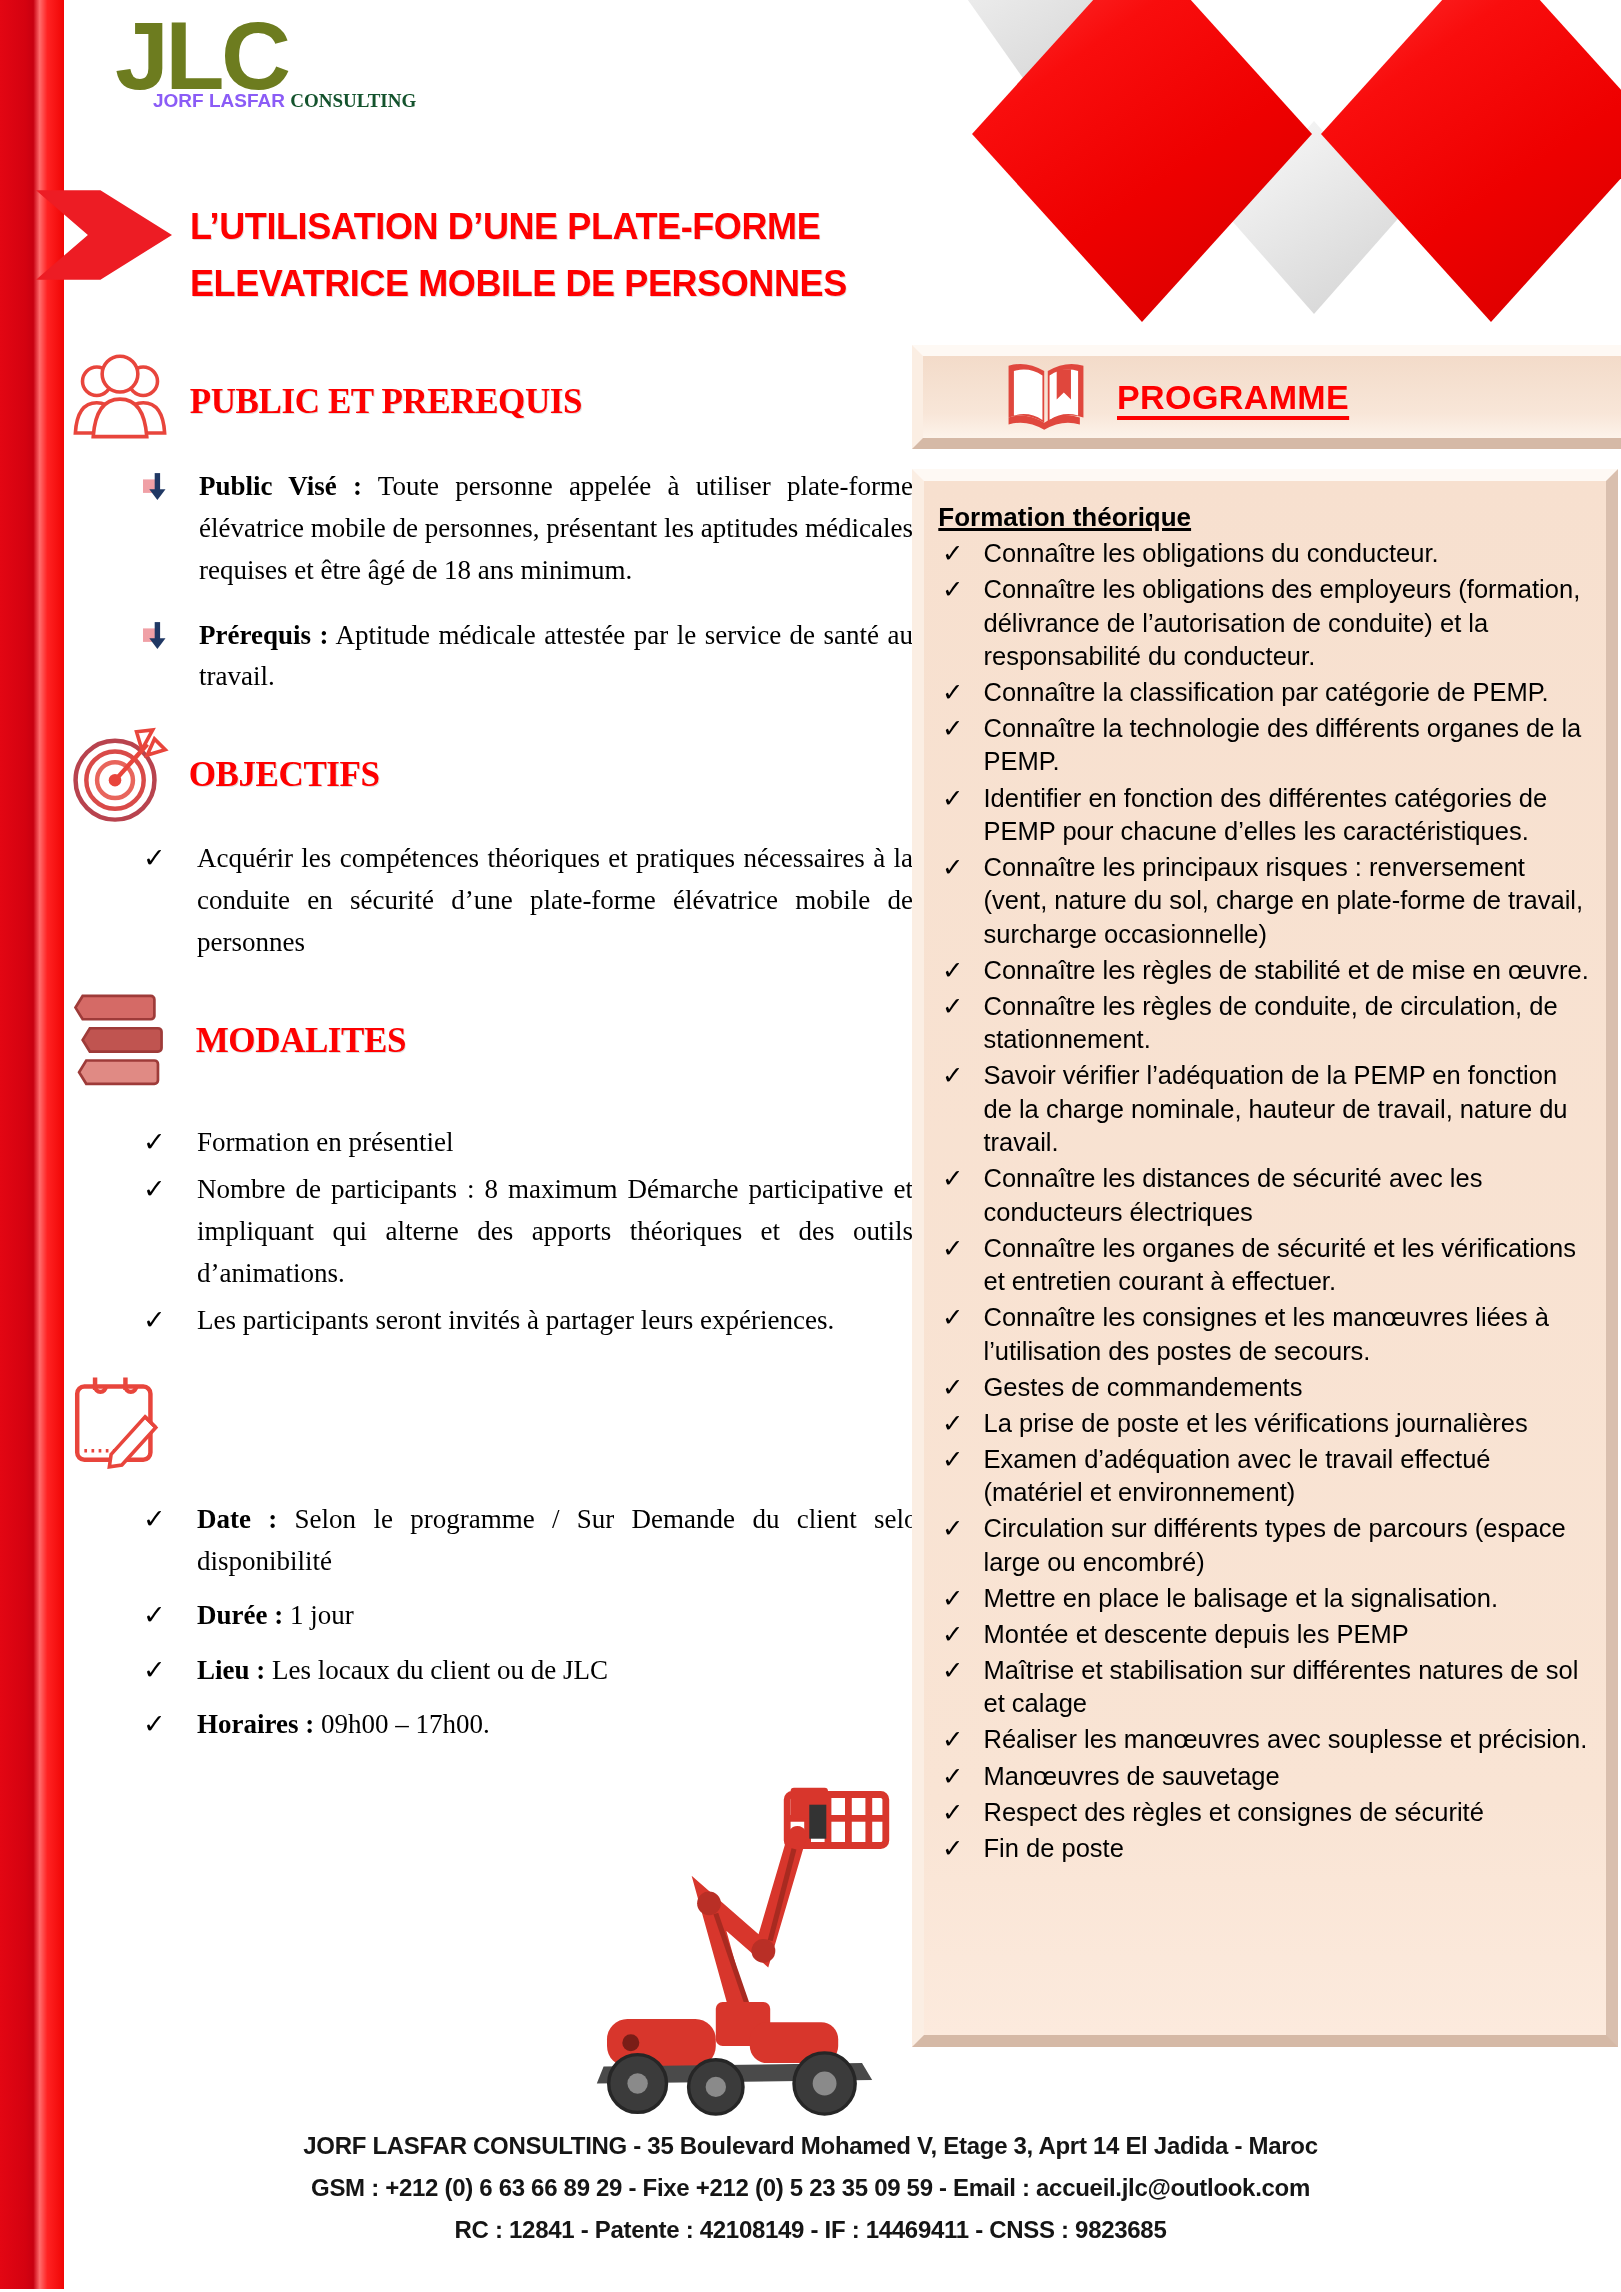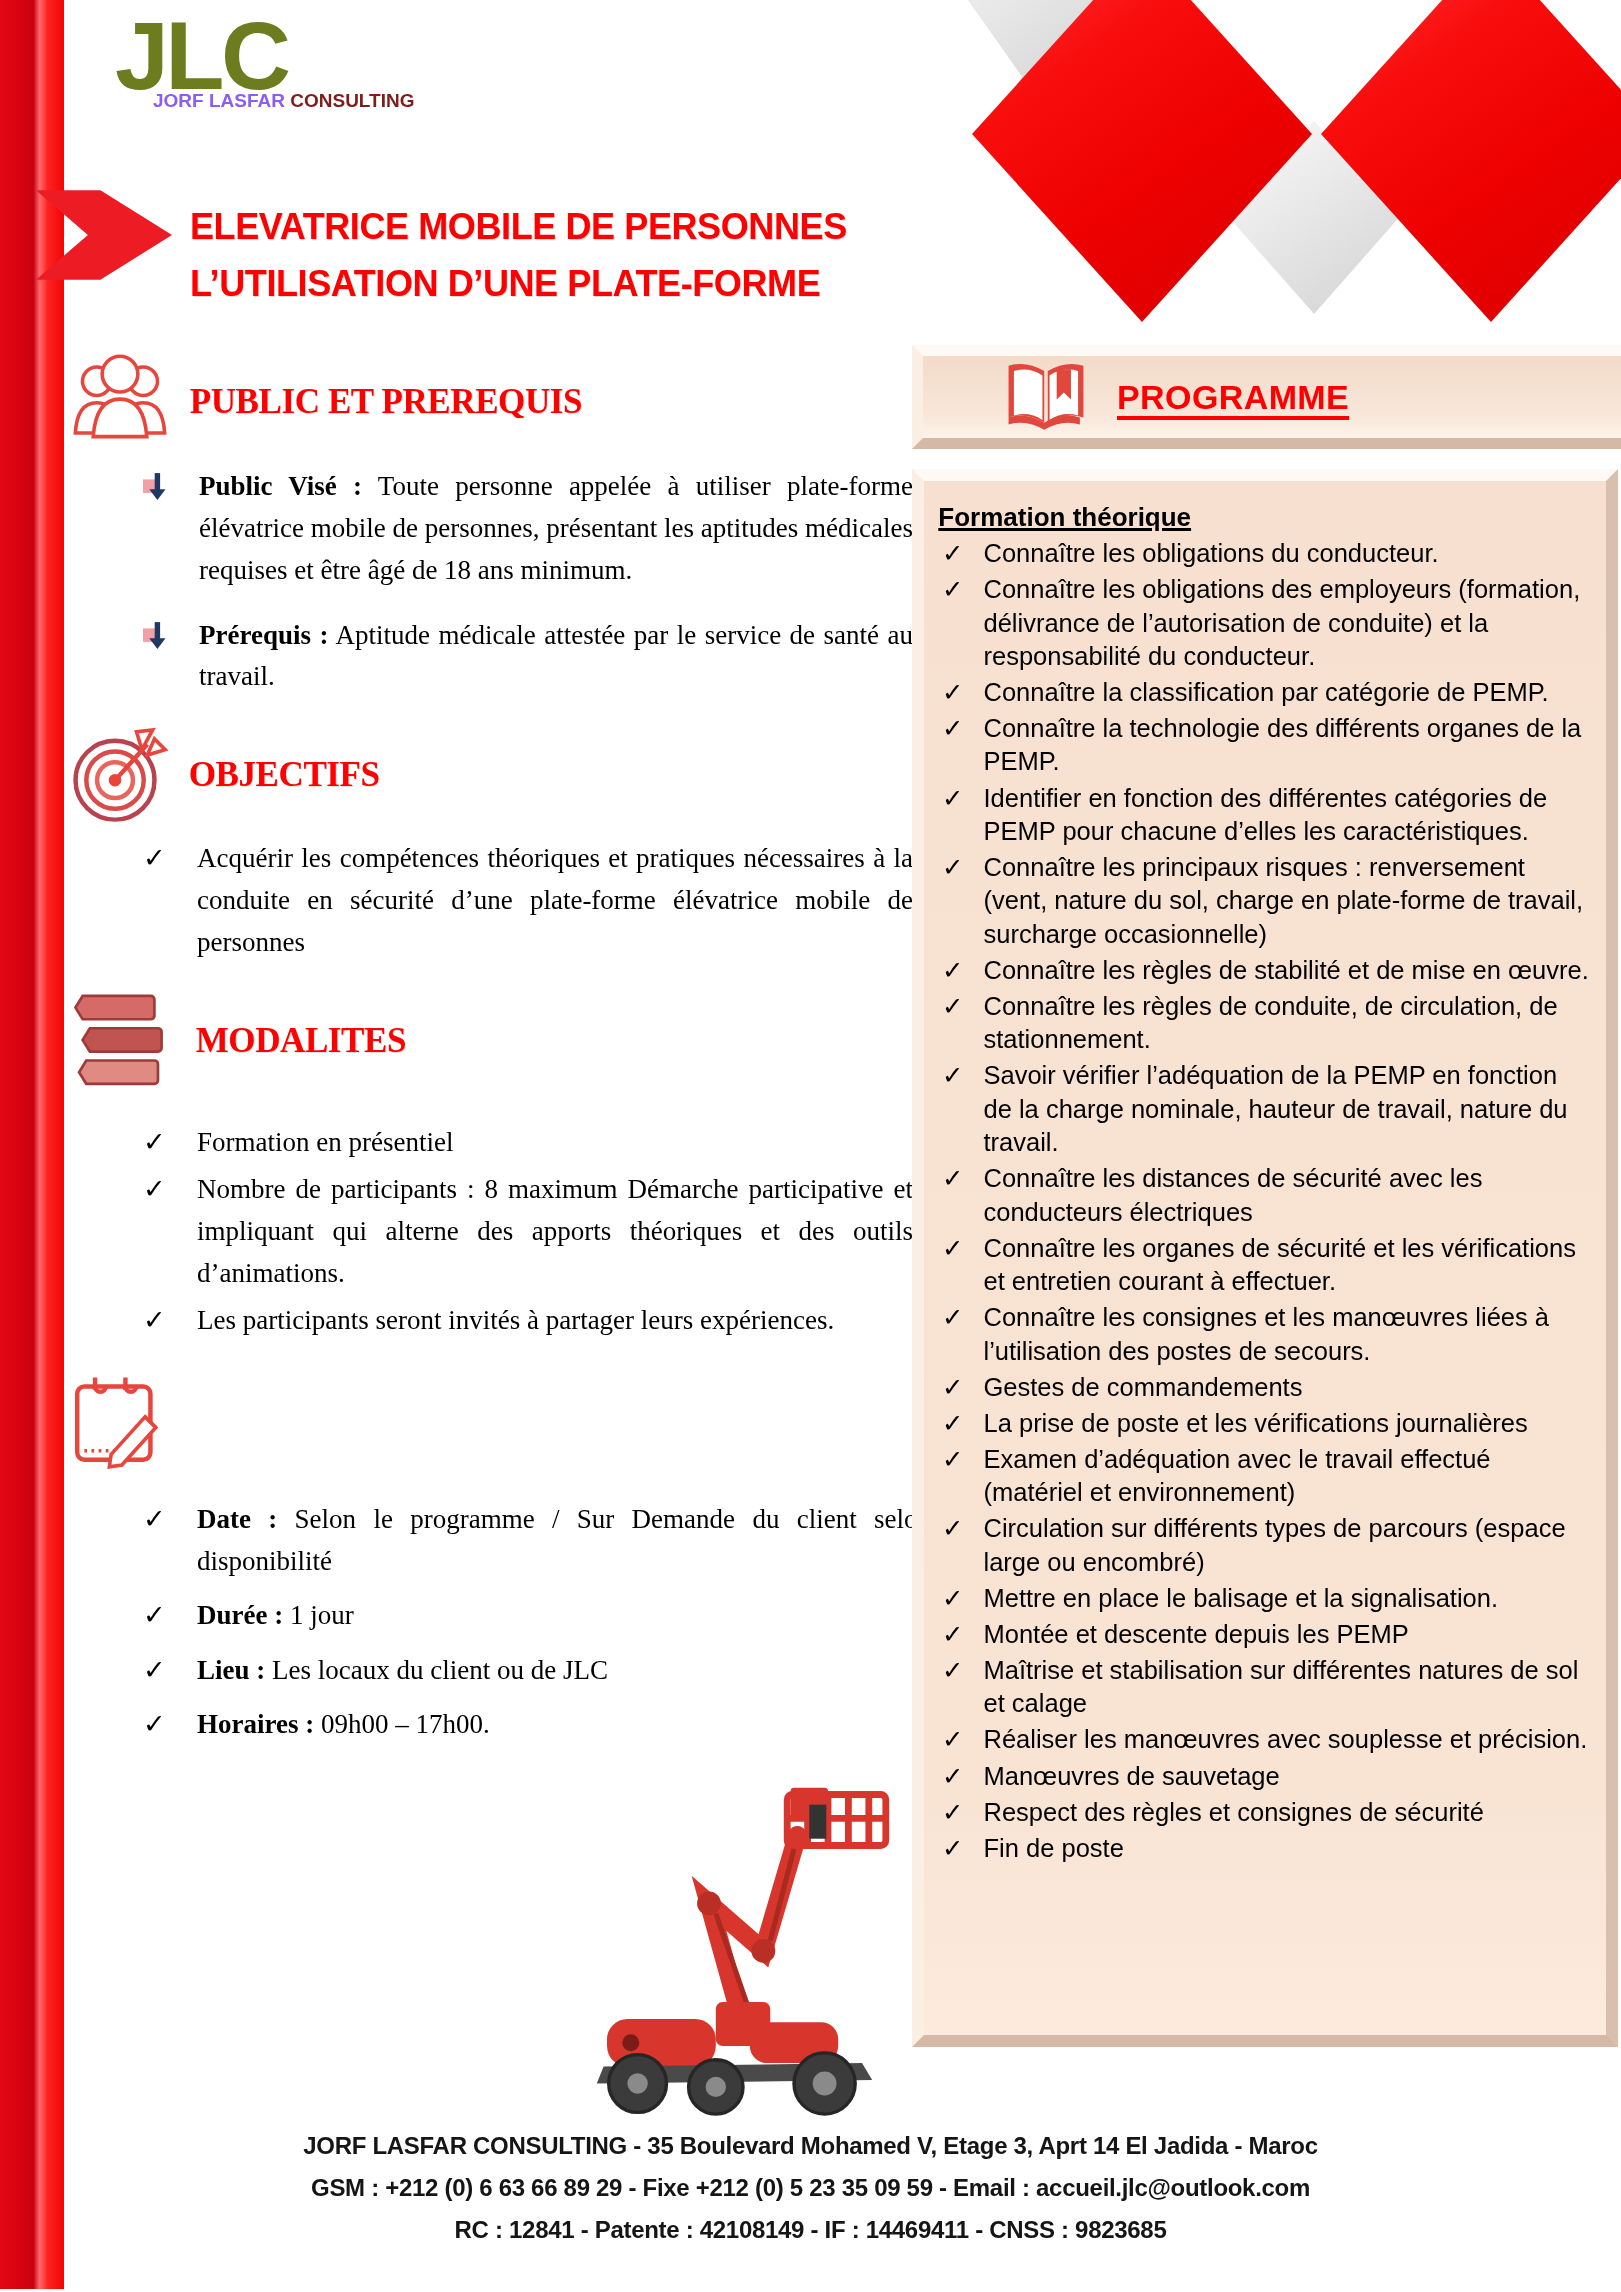--- a/index.html
+++ b/index.html
@@ -22,21 +22,21 @@
   .d-red-1{left:972px;top:-54px;width:340px;height:376px;}
   .d-red-2{left:1321px;top:-54px;width:340px;height:376px;}
   .d-gray-mid{left:1229px;top:121px;width:170px;height:193px;}
   
   .logo{position:absolute;left:115px;top:7.2px;z-index:4;width:296px;}
   .logo-acronym{
     font-size:97px;font-weight:800;letter-spacing:-3.6px;color:#6d7c1f;line-height:1;
   }
   .logo-sub{margin-top:-14.3px;margin-left:38px;font-size:19px;font-weight:700;white-space:nowrap;}
   .logo-sub .blue{color:#8b5cf6;}
-  .logo-sub .red{color:#7f1d1d;}
+  .logo-sub .red{color:#14532d;font-family:Liberation Serif, serif;}
   
   .chevron{position:absolute;left:36px;top:190px;z-index:4;}
   .doc-title{
     position:absolute;left:190px;top:199px;width:743px;z-index:4;
     color:#fe0000;font-size:36px;font-weight:700;line-height:1.58;letter-spacing:-0.4px;
     text-shadow:0.9px 0.9px 0 rgba(180,180,180,.45);
   }
   
   .left-col{position:absolute;left:70px;top:347px;width:842px;z-index:4;font-family:Liberation Serif, serif;}
   .sec-head{display:flex;align-items:center;gap:19.7px;margin-top:0;}
@@ -114,22 +114,22 @@
     <span class="red">CONSULTING</span>
   </div>
 </div>
 
 <div class="chevron">
   <svg width="136" height="90" viewBox="0 0 152 100">
     <polygon points="0,0 72,0 152,50 72,100 0,100 58,50" fill="#ed1c24"></polygon>
   </svg>
 </div>
 <div class="doc-title">
+  <div>L’UTILISATION D’UNE PLATE-FORME</div>
   <div>ELEVATRICE  MOBILE DE PERSONNES</div>
-  <div>L’UTILISATION D’UNE PLATE-FORME</div>
 </div>
 
 <div class="left-col">
 
   <div class="sec-head">
     <span class="sec-icon">
       <svg width="100" height="106" viewBox="0 0 112 118">
         <g fill="none" stroke="#e8453c" stroke-width="4">
           <circle cx="30" cy="38" r="16" fill="#fff"></circle>
           <path d="M6 96 q2 -34 24 -34 q22 0 24 34 z" fill="#fff"></path>

